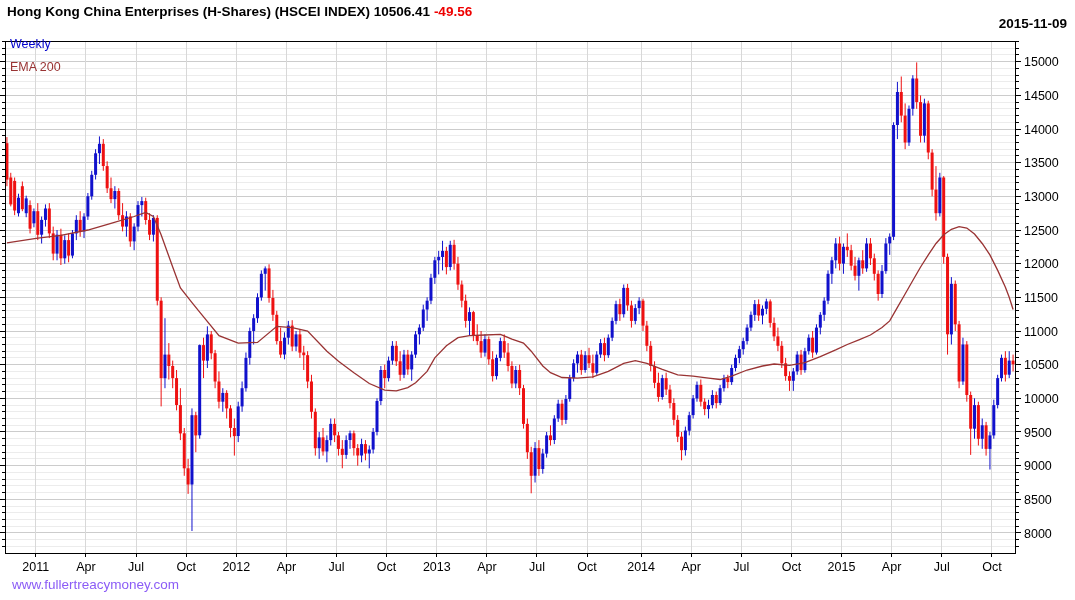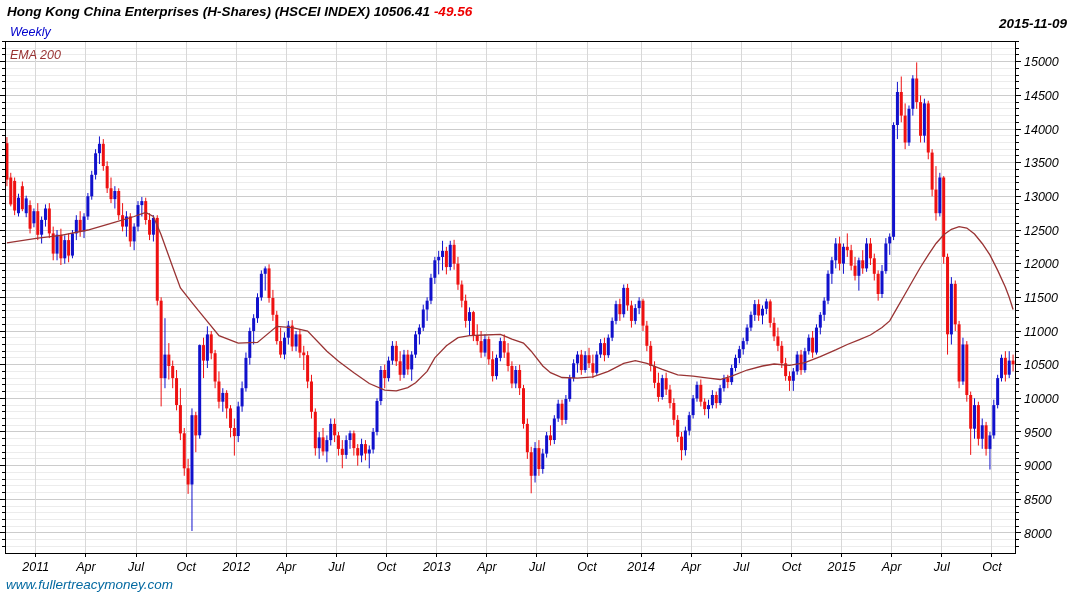--- a/index.html
+++ b/index.html
@@ -1,27 +1,27 @@
 <!DOCTYPE html>
 <html><head>
 <meta charset="utf-8">
 <style>
   html,body{margin:0;padding:0;background:#fff;}
   #screen{position:relative;width:1075px;height:600px;background:#fff;overflow:hidden;
-          font-family:"Liberation Sans",sans-serif;font-style:italic;}
+          font-family:"Liberation Sans",sans-serif;}
   .titlebar{position:absolute;left:0;top:0;width:1075px;height:26px;}
   .title-main{position:absolute;left:7px;top:4px;font-size:13.5px;font-weight:bold;color:#000;white-space:nowrap;}
   .title-change{color:#ee0000;font-weight:bold;}
   .date-label{position:absolute;right:8px;top:16px;font-size:13.5px;font-weight:bold;color:#000;}
-  .legend{position:absolute;left:10px;top:24px;font-size:12.5px;line-height:17px;}
+  .legend{position:absolute;left:10px;top:36px;font-size:12.5px;line-height:17px;}
   .legend .s1{color:#0000cc;}
   .legend .s2{color:#993333;margin-top:6px;}
   #chartwrap{position:absolute;left:0;top:8px;width:1063px;height:600px;}
   svg text{font-family:"Liberation Sans",sans-serif;}
-  .footer-link{position:absolute;left:6px;top:577px;font-size:13.5px;color:#0369a1;text-decoration:none;}
+  .footer-link{position:absolute;left:12px;top:577px;font-size:13.5px;color:#8b5cf6;text-decoration:none;}
   .copyright{position:absolute;right:58px;top:580px;font-size:11.5px;color:#b0b0b0;}
 </style>
 </head>
 <body>
 
 <div id="screen">
 
   <div class="titlebar">
     <span class="title-main"><span>Hong Kong China Enterprises (H-Shares) (HSCEI INDEX) 10506.41</span>
       <span class="title-change">-49.56</span></span>

